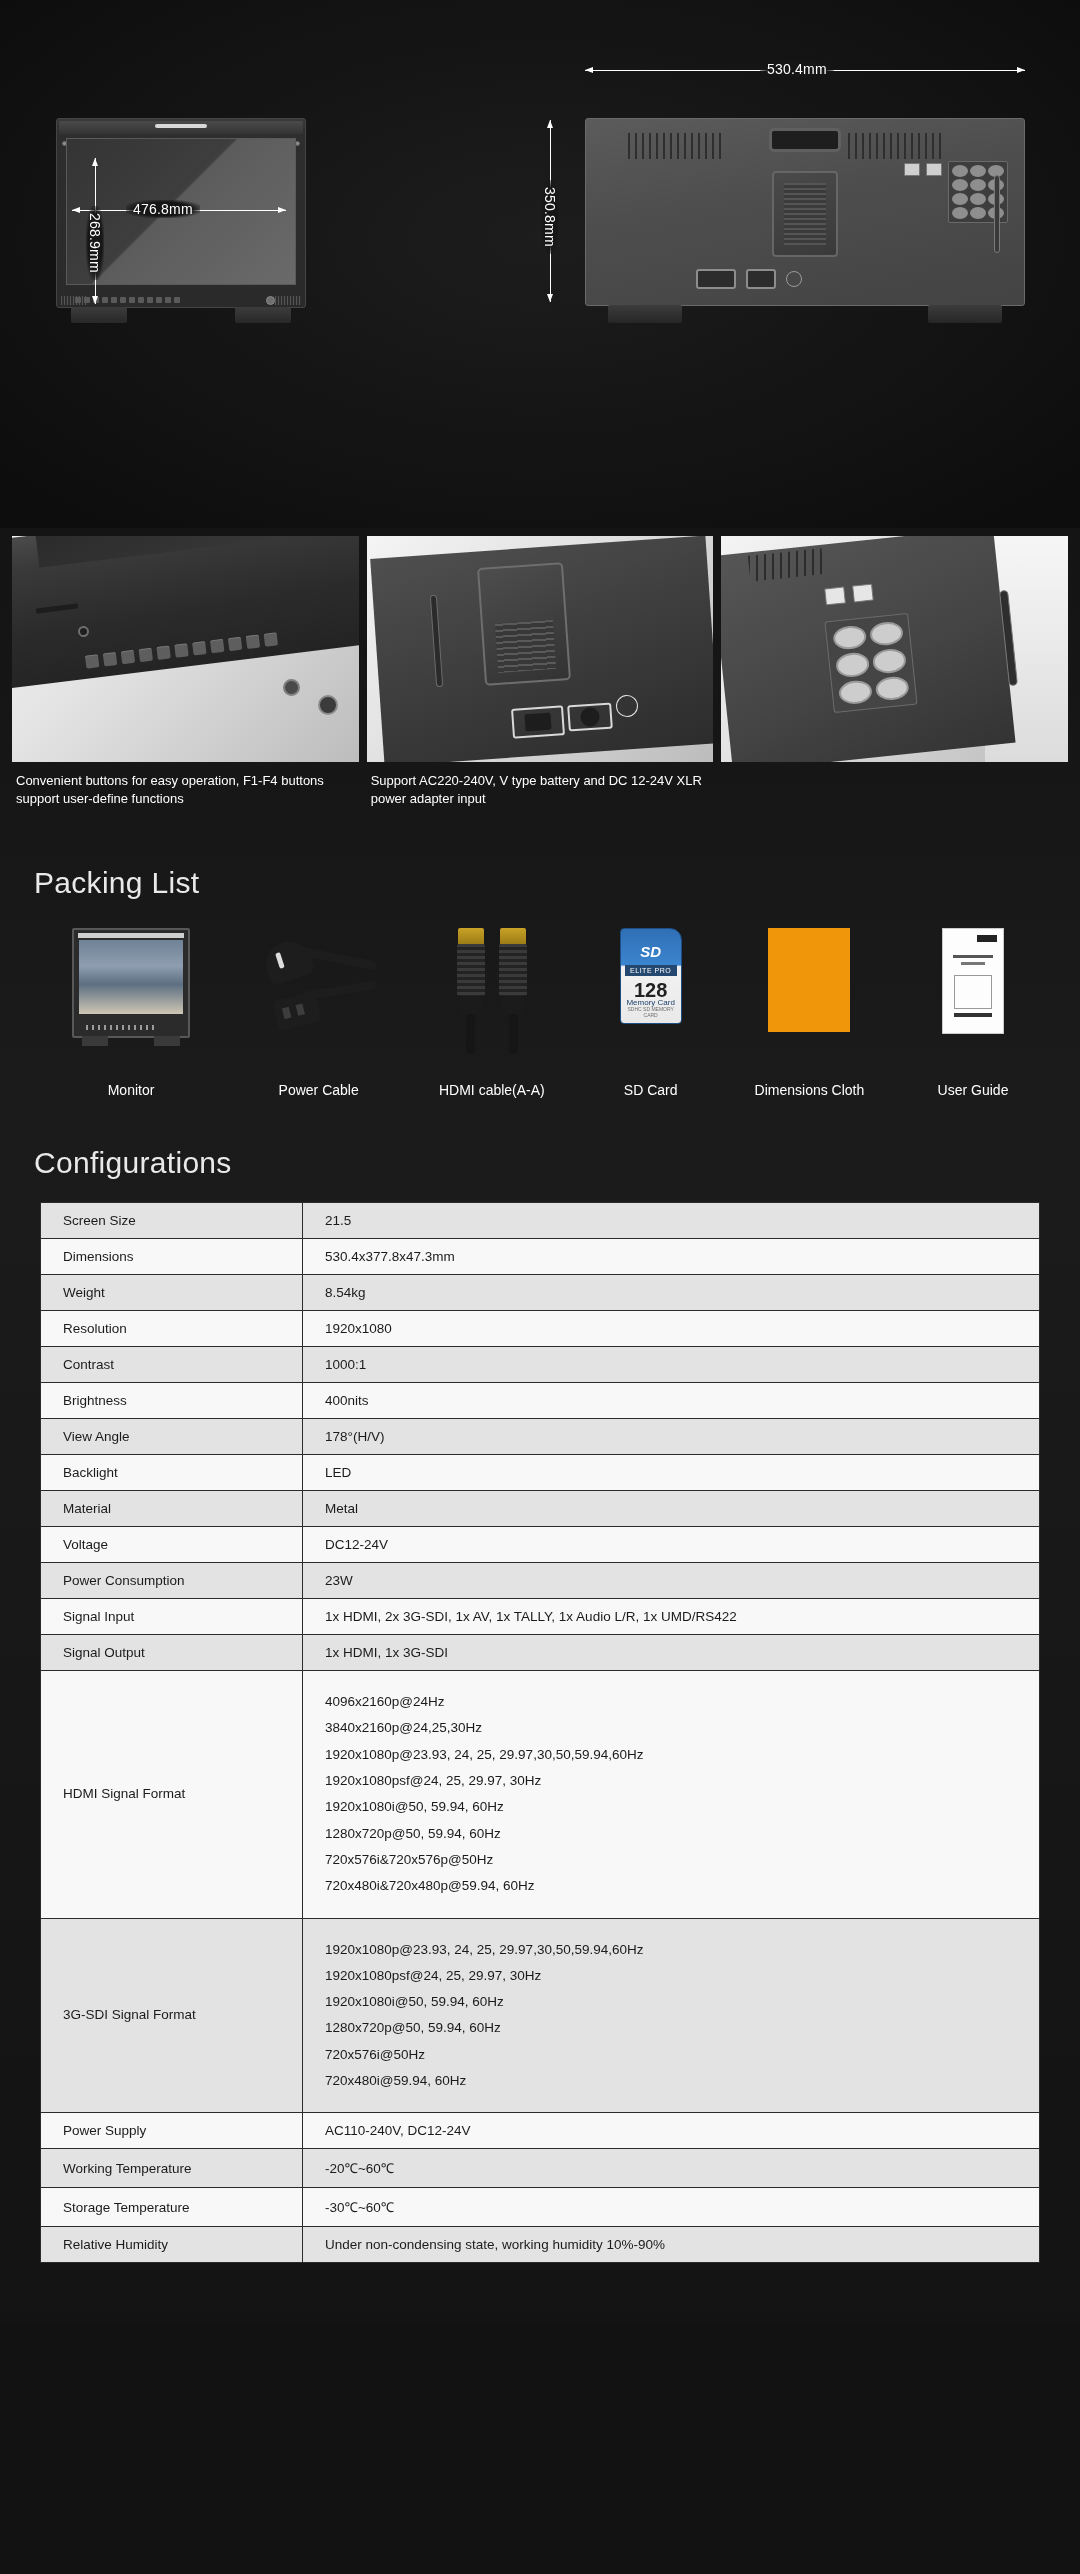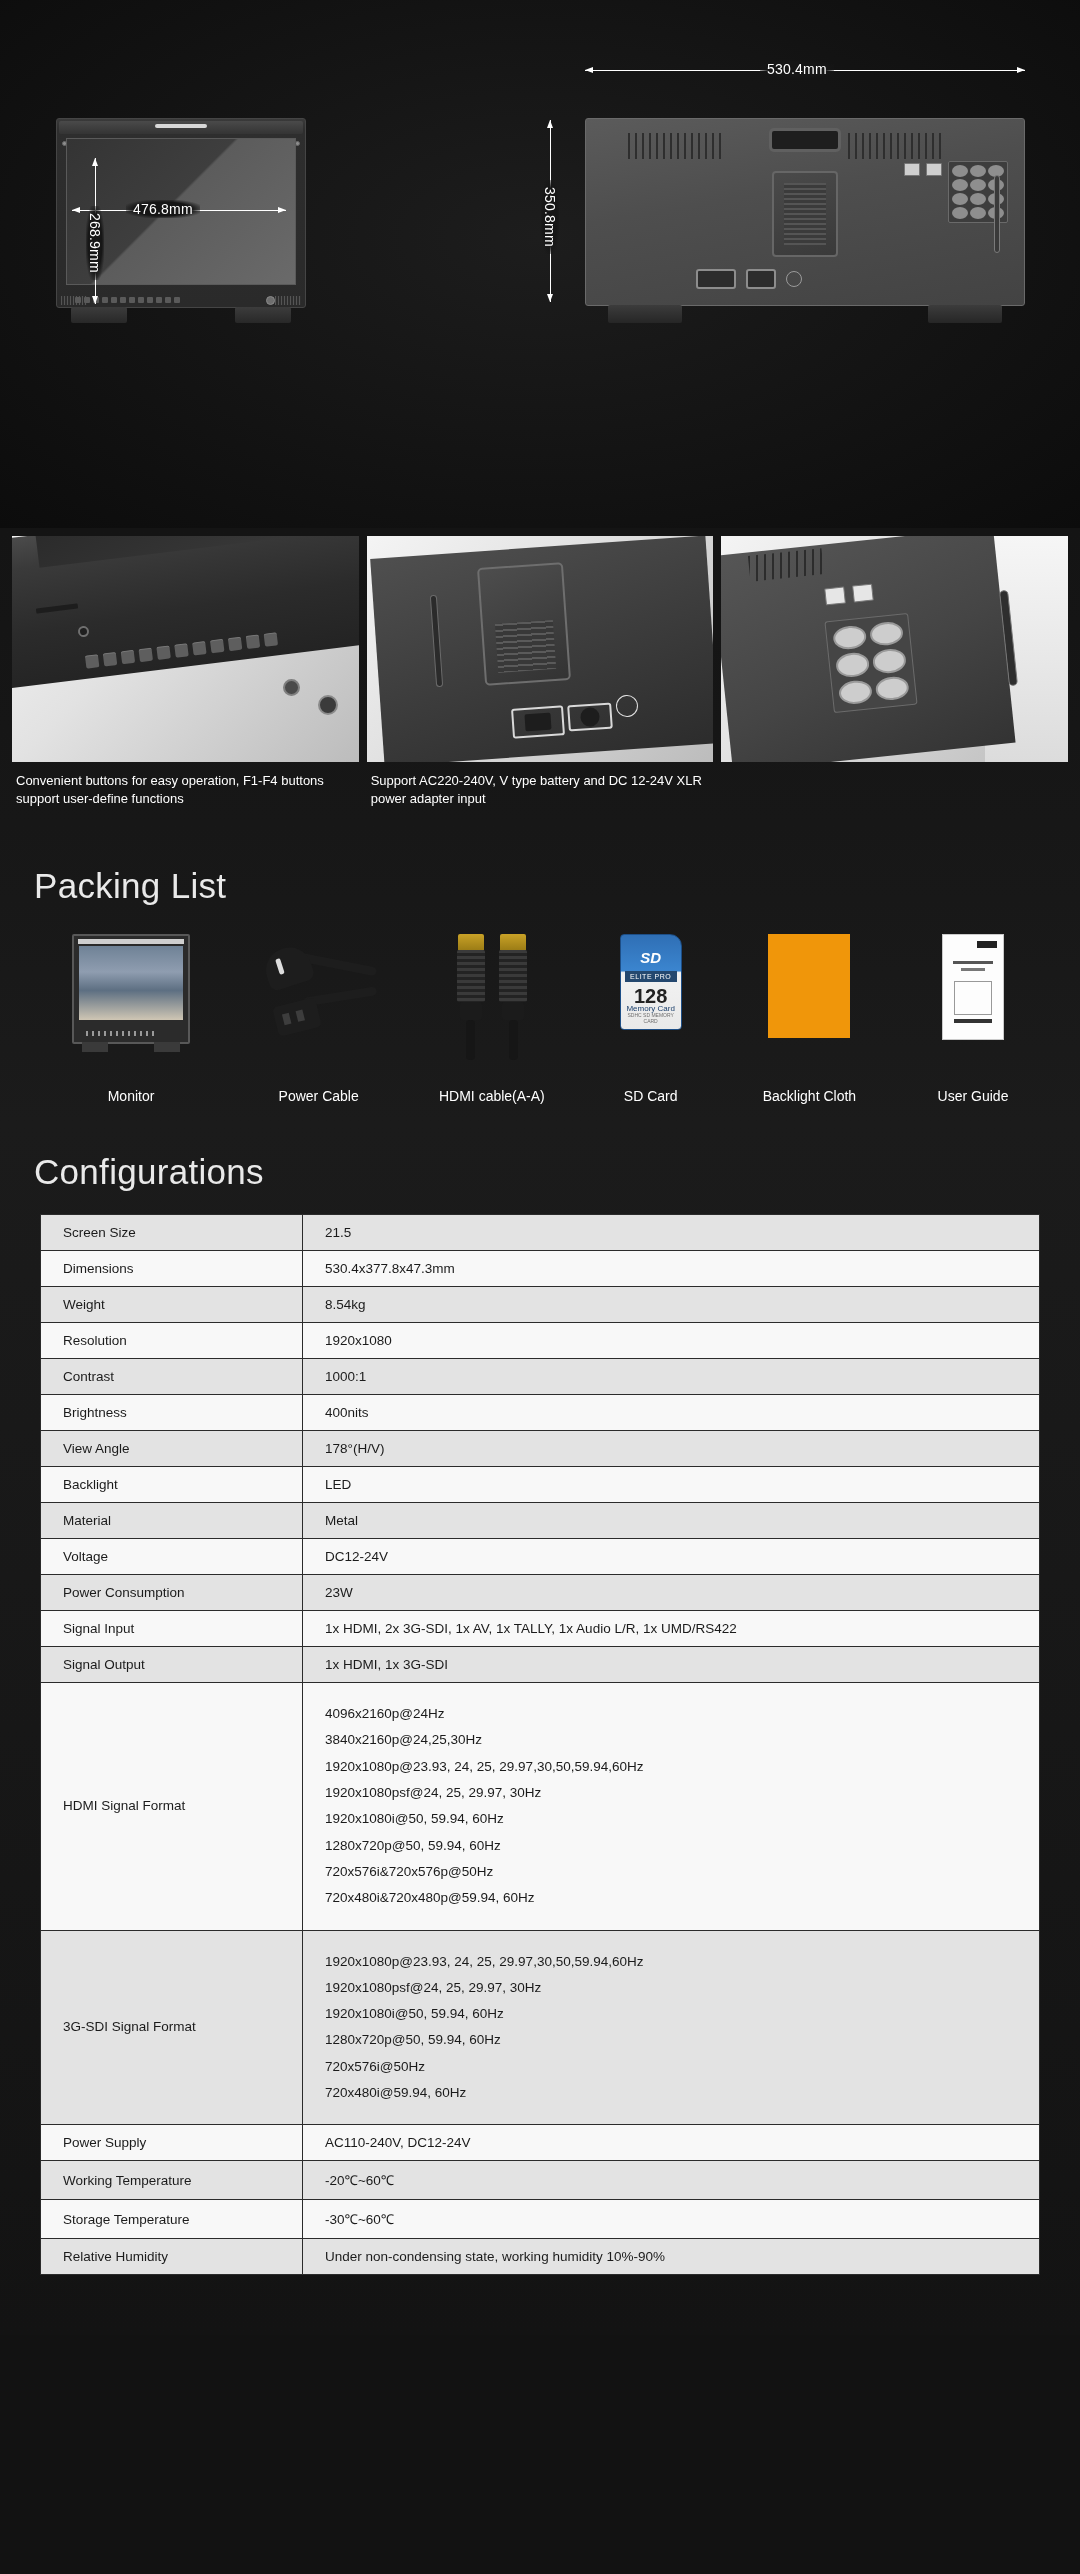--- a/index.html
+++ b/index.html
@@ -180,21 +180,21 @@
   .ph3-ports b { background:#cdcdcd; border-radius:50%; border:2px solid #9a9a9a; }
   .ph3-rj { position:absolute; left:30%; top:22%; display:flex; gap:8px; transform: rotate(-6deg);}
   .ph3-rj span { width:20px; height:17px; background:#e6e6e6; border:1px solid #777; border-radius:1px;}
   .ph3-handle { position:absolute; right:16%; top:24%; width:9px; height:96px;
     background:#2e2e2e; border:1px solid #777; border-radius:5px; transform: rotate(-6deg);}
   .ph3-white { position:absolute; right:0; top:0; width:24%; height:100%;
     background: linear-gradient(180deg,#f6f6f6,#dcdcdc); }
 
   
   .section-title {
-    color:#e9e9e9; font-size:35px; font-weight:400; padding: 42px 0 0 34px;
+    color:#e9e9e9; font-size:30px; font-weight:400; padding: 42px 0 0 34px;
     letter-spacing:.3px;
   }
   .packing-wrap { background: linear-gradient(180deg,#171717,#1b1b1b); padding-bottom: 20px;}
   .pack-row { display:flex; align-items:flex-end; padding: 28px 30px 0 30px; }
   .pack-item { display:flex; flex-direction:column; align-items:center; }
   .pack-figure { height: 148px; display:flex; align-items:flex-start; justify-content:center; }
   .pack-label { color:#ffffff; font-size:14px; margin-top:6px; white-space:nowrap;}
 
   .pk-monitor { width:118px; height:110px; position:relative;
     background:#2b2b2b; border:2px solid #585858; border-radius:2px;}
@@ -484,21 +484,21 @@
           <div class="sd-fine">SDHC SD MEMORY CARD</div>
         </div>
       </div>
       <div class="pack-label">SD Card</div>
     </div>
 
     <div class="pack-item" style="width:180px;">
       <div class="pack-figure">
         <div class="pk-cloth" style="background: rgb(240, 150, 10);"></div>
       </div>
-      <div class="pack-label">Backlight Cloth</div>
+      <div class="pack-label">Dimensions Cloth</div>
     </div>
 
     <div class="pack-item" style="width:160px;">
       <div class="pack-figure">
         <div class="pk-guide">
           <div class="g-logo"></div>
             <div class="g-t1"></div>
             <div class="g-t2"></div>
           <div class="g-box"></div>
             <div class="g-bar"></div>

